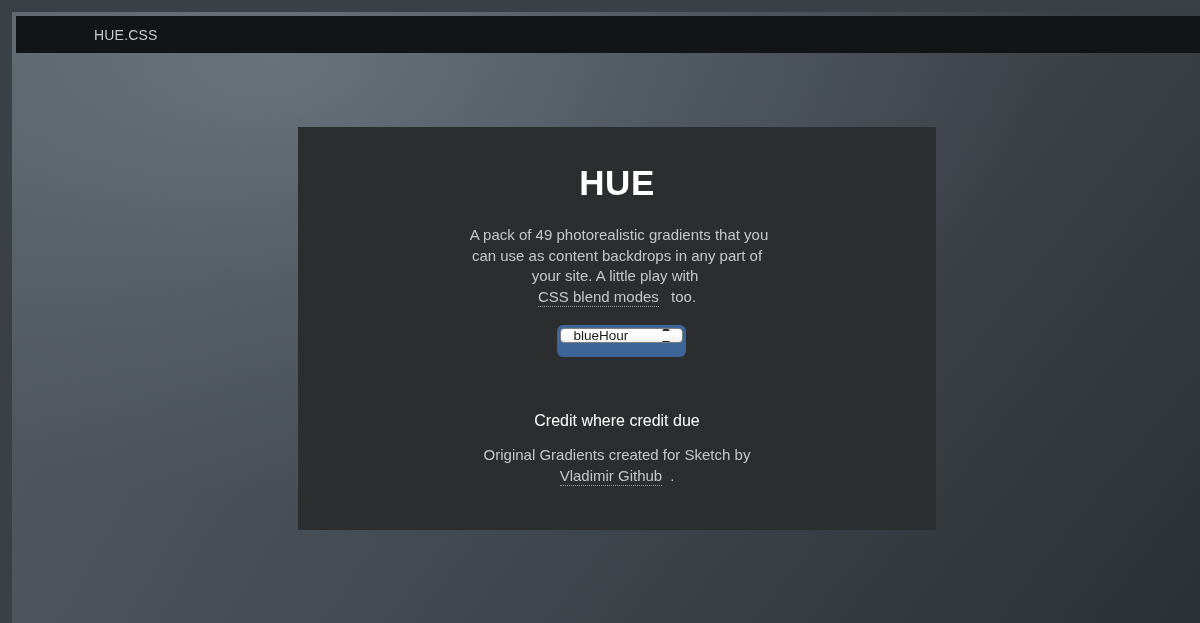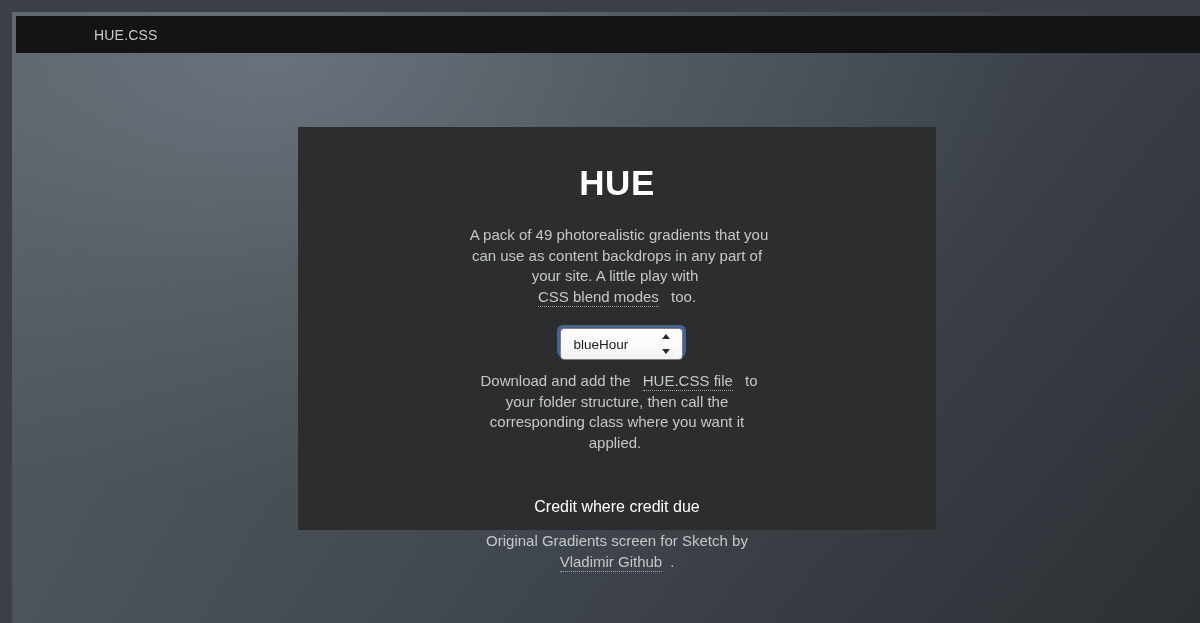--- a/index.html
+++ b/index.html
@@ -132,21 +132,21 @@
     width:129px; height:32px;
     border-radius:6px;
     background:#4b88d8;
     opacity:.62;
   }
 
   .gradient-select {
     position:absolute;
     left:0; top:0;
     width:123px;
-    height:32px;
+    height:15px;
     border:1px solid #7e7e7e;
     border-radius:4px;
     background:linear-gradient(#ffffff 0%, #fbfbfb 50%, #f1f1f1 100%);
     display:flex;
     align-items:center;
     cursor:pointer;
     overflow:hidden;
   }
 
   .select-value {
@@ -213,27 +213,24 @@
       <div class="focus-ring"></div>
       <div class="gradient-select">
         <span class="select-value">blueHour</span>
         <span class="stepper">
           <span class="arrow up"></span>
           <span class="arrow down"></span>
         </span>
       </div>
     </div>
 
-    <p class="para">
-      <span>Download and add the </span><a class="dotlink" href="#">HUE.CSS file</a><span> to your folder structure, then call the corresponding class where you want it applied.</span>
+
+    <div class="credit-gap"></div>
+
+    <h2 class="credit-title">Credit where credit due</h2>
+
+    <p class="para credit">
+      <span>Original Gradients created for Sketch by </span><a class="dotlink" href="#" style="white-space:normal;">Vladimir Github</a><span>.</span>
     </p>
 
-    <div class="credit-gap"></div>
-
-    <h2 class="credit-title">Credit where credit due</h2>
-
-    <p class="para credit">
-      <span>Original Gradients screen for Sketch by </span><a class="dotlink" href="#" style="white-space:normal;">Vladimir Github</a><span>.</span>
-    </p>
-
   </div>
 
 </div>
 
 </body></html>

